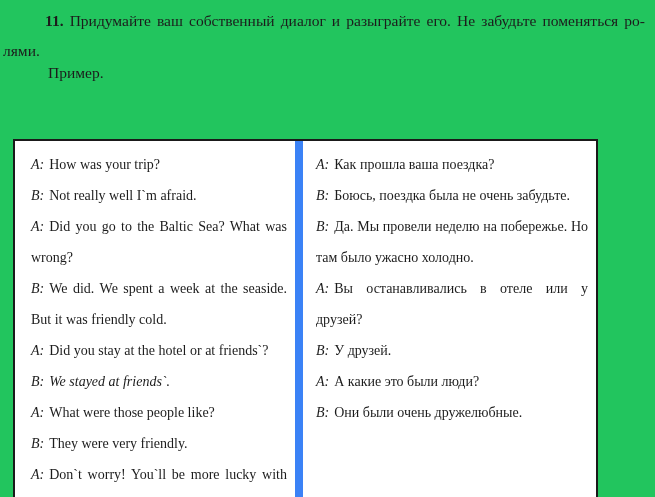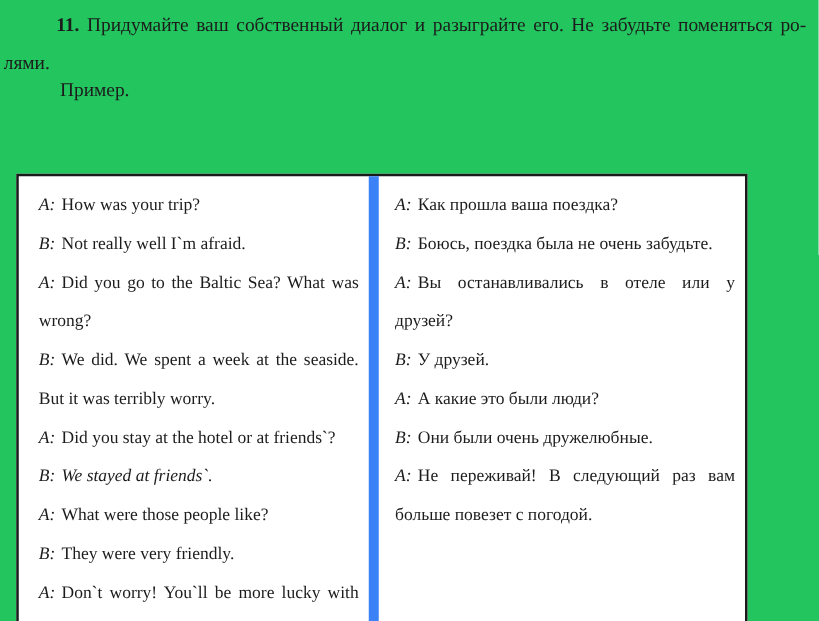--- a/index.html
+++ b/index.html
@@ -86,33 +86,33 @@
   </div>
 
   <div class="example">Пример.</div>
 
   <div class="dialog-table">
 
     <div class="cell cell-left">
       <p class="line"><i class="spk">A:</i><span>How was your trip?</span></p>
       <p class="line"><i class="spk">B:</i><span>Not really well I`m afraid.</span></p>
       <p class="line"><i class="spk">A:</i><span>Did you go to the Baltic Sea? What was wrong?</span></p>
-      <p class="line"><i class="spk">B:</i><span>We did. We spent a week at the seaside. But it was terribly worry.</span></p>
+      <p class="line"><i class="spk">B:</i><span>We did. We spent a week at the seaside. But it was friendly cold.</span></p>
       <p class="line"><i class="spk">A:</i><span>Did you stay at the hotel or at friends`?</span></p>
       <p class="line em"><i class="spk">B:</i><span>We stayed at friends`.</span></p>
       <p class="line"><i class="spk">A:</i><span>What were those people like?</span></p>
       <p class="line"><i class="spk">B:</i><span>They were very friendly.</span></p>
       <p class="line"><i class="spk">A:</i><span>Don`t worry! You`ll be more lucky with weather next time.</span></p>
     </div>
 
     <div class="cell cell-right">
       <p class="line"><i class="spk">A:</i><span>Как прошла ваша поездка?</span></p>
       <p class="line"><i class="spk">B:</i><span>Боюсь, поездка была не очень забудьте.</span></p>
+      <p class="line"><i class="spk">B:</i><span>Да. Мы провели неделю на побережье. Но там было ужасно холодно.</span></p>
       <p class="line"><i class="spk">A:</i><span>Вы останавливались в отеле или у друзей?</span></p>
       <p class="line"><i class="spk">B:</i><span>У друзей.</span></p>
       <p class="line"><i class="spk">A:</i><span>А какие это были люди?</span></p>
       <p class="line"><i class="spk">B:</i><span>Они были очень дружелюбные.</span></p>
-      <p class="line"><i class="spk">A:</i><span>Не переживай! В следующий раз вам больше повезет с погодой.</span></p>
     </div>
 
   </div>
 
 </div>
 
 </body></html>

